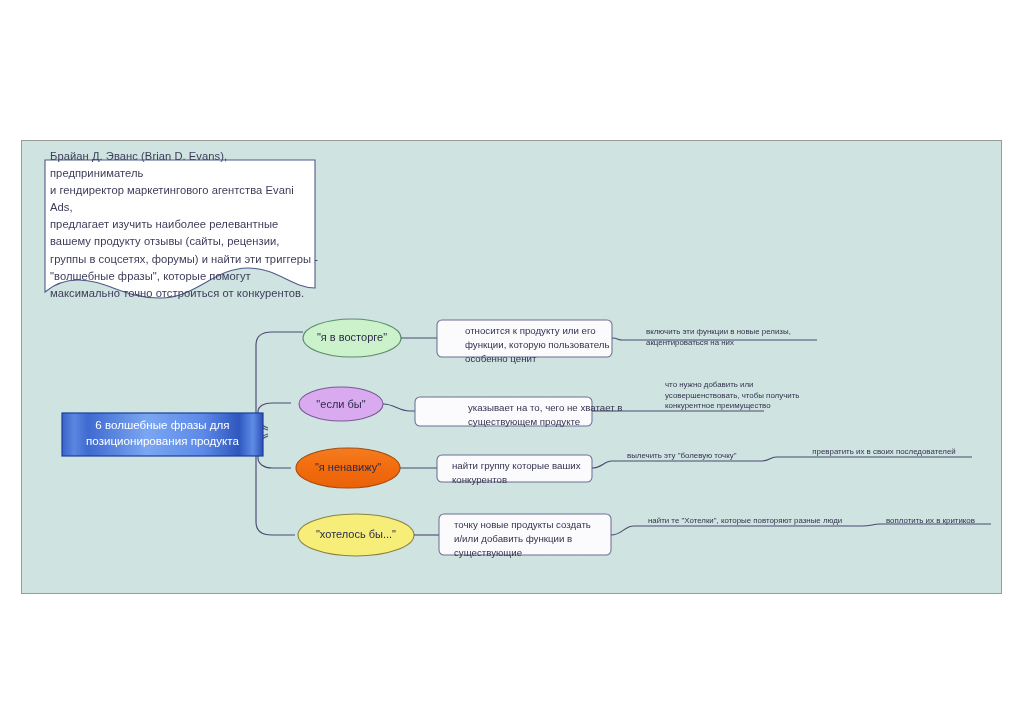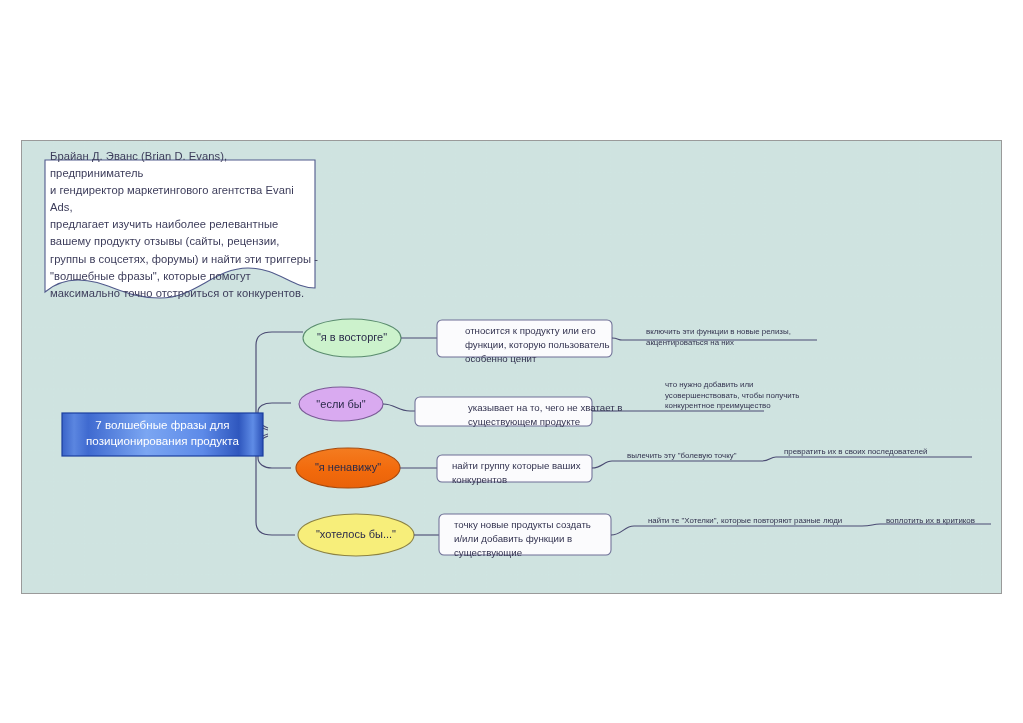--- a/index.html
+++ b/index.html
@@ -201,42 +201,42 @@
   </svg>
 
   <div id="noteText">Брайан Д. Эванс (Brian D. Evans), предприниматель
 и гендиректор маркетингового агентства Evani Ads,
 предлагает изучить наиболее релевантные
 вашему продукту отзывы (сайты, рецензии,
 группы в соцсетях, форумы) и найти эти триггеры -
 "волшебные фразы", которые помогут
 максимально точно отстроиться от конкурентов.</div>
 
-  <div id="centralText">7 волшебные фразы для
+  <div id="centralText">6 волшебные фразы для
 позиционирования продукта</div>
 
   <div class="oval-label" style="left:303px; top:331px; width:98px;">"я в восторге"</div>
   <div class="box-text" style="left:452px; top:324px; width:160px;margin-left:13px;">относится к продукту или его
 функции, которую пользователь
 особенно ценит</div>
   <div class="leaf-text" style="left:646px; top:327px; width:200px;">включить эти функции в новые релизы,
 акцентироваться на них</div>
 
   <div class="oval-label" style="left:299px; top:398px; width:84px;">"если бы"</div>
   <div class="box-text" style="left:428px; top:401px; width:164px;margin-left:40px;">указывает на то, чего не хватает в
 существующем продукте</div>
   <div class="leaf-text" style="left:626px; top:380px; width:160px;margin-left:39px;">что нужно добавить или
 усовершенствовать, чтобы получить
 конкурентное преимущество</div>
 
   <div class="oval-label" style="left:296px; top:461px; width:104px;">"я ненавижу"</div>
   <div class="box-text" style="left:452px; top:459px; width:140px;">найти группу которые ваших
 конкурентов</div>
   <div class="leaf-text" style="left:627px; top:451px; width:160px;">вылечить эту "болевую точку"</div>
-  <div class="leaf-text" style="left:784px; top:447px; width:200px;">превратить их в своих последователей</div>
+  <div class="leaf-text" style="left:784px; top:447px; width:200px;text-align:center;">превратить их в своих последователей</div>
 
   <div class="oval-label" style="left:298px; top:528px; width:116px;">"хотелось бы..."</div>
   <div class="box-text" style="left:454px; top:518px; width:158px;">точку новые продукты создать
 и/или добавить функции в
 существующие</div>
   <div class="leaf-text" style="left:648px; top:516px; width:230px;">найти те "Хотелки", которые повторяют разные люди</div>
   <div class="leaf-text" style="left:886px; top:516px; width:120px;">воплотить их в критиков</div>
 
 </div>
 

